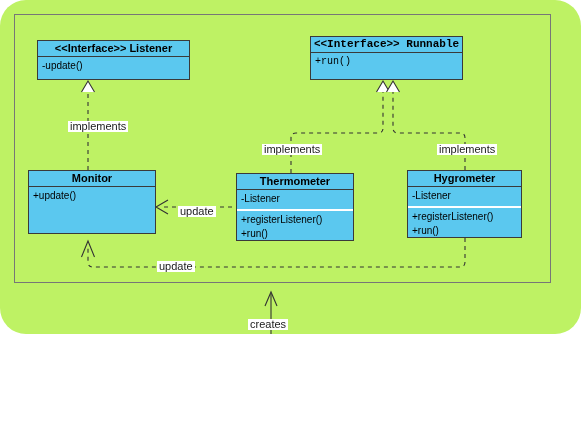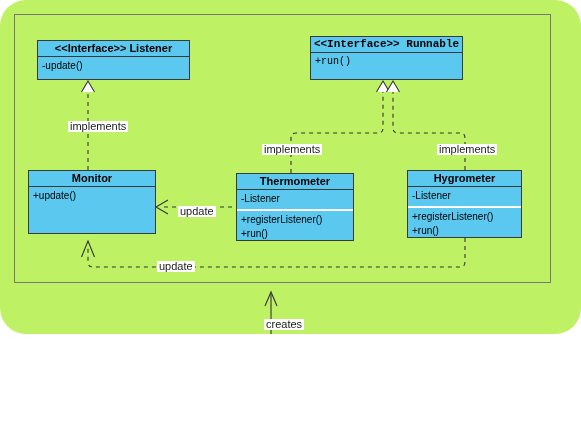--- a/index.html
+++ b/index.html
@@ -164,15 +164,15 @@
     <div class="uml-compartment">
       <div class="uml-member">+main()</div>
     </div>
   </div>
 
   <div class="edge-label" id="lbl-rel-0" style="left: 68px; top: 121px;">implements</div>
   <div class="edge-label" id="lbl-rel-1" style="left: 262px; top: 144px;">implements</div>
   <div class="edge-label" id="lbl-rel-2" style="left: 437px; top: 144px;">implements</div>
   <div class="edge-label" id="lbl-rel-3" style="left: 178px; top: 206px;">update</div>
   <div class="edge-label" id="lbl-rel-4" style="left: 157px; top: 261px;">update</div>
-  <div class="edge-label" id="lbl-rel-5" style="left: 264px; top: 319px;">creates</div>
+  <div class="edge-label" id="lbl-rel-5" style="left: 248px; top: 319px;">creates</div>
 
 </div>
 
 </body></html>

